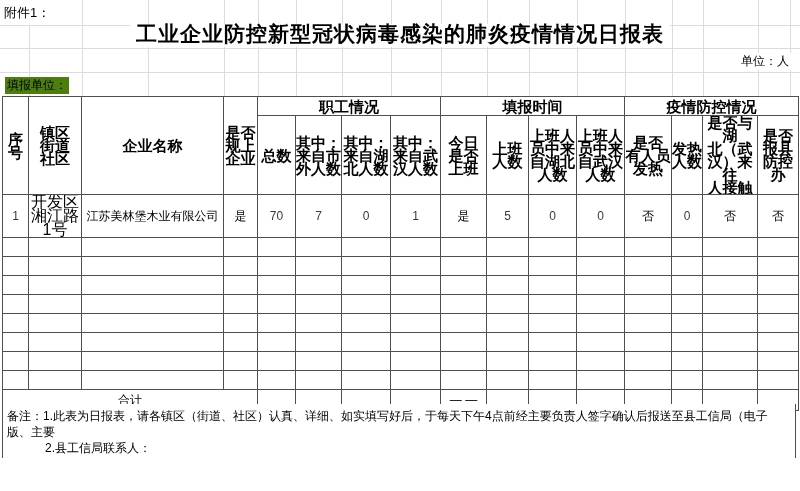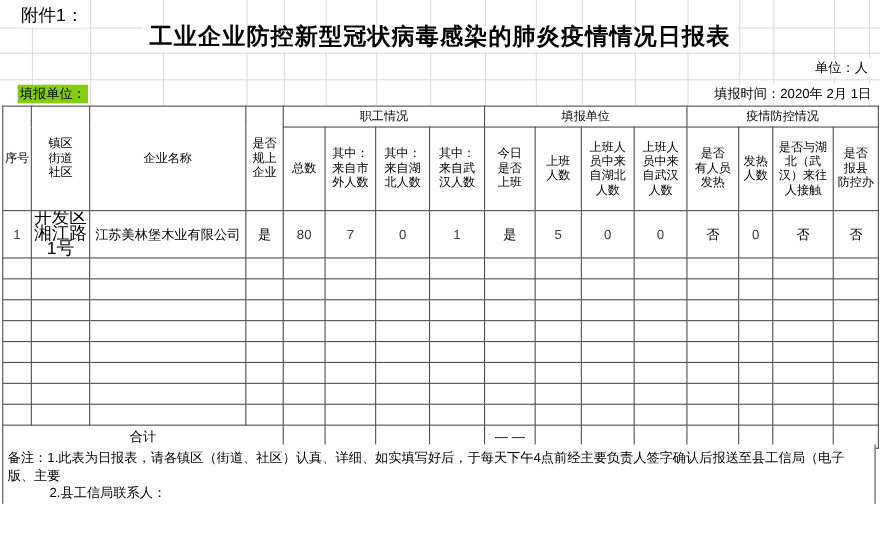--- a/index.html
+++ b/index.html
@@ -3,30 +3,30 @@
 <meta charset="utf-8">
 <style>
   html,body{margin:0;padding:0;background:#fff;}
   body{font-family:"Liberation Sans","DejaVu Sans",sans-serif;color:#000;}
   #page{position:relative;width:800px;height:491px;background:#fff;overflow:hidden;}
 
   
   .vline{position:absolute;top:0;width:1px;height:96px;background:#dcdcdc;}
   .hline{position:absolute;left:0;width:800px;height:1px;background:#dcdcdc;}
 
-  .attachment{position:absolute;top:4px;left:19px;font-size:16px;background:#fff;padding:0 3px 0 0;}
+  .attachment{position:absolute;top:4px;left:4px;font-size:13px;background:#fff;padding:0 3px 0 0;}
   .title{position:absolute;top:24px;left:0;width:800px;text-align:center;line-height:23px;}
   .title span{font-size:21px;font-weight:bold;letter-spacing:1px;background:#fff;padding:0 6px;font-family:Liberation Mono, monospace;}
   .unit{position:absolute;top:53px;right:9px;font-size:12px;background:#fff;padding:0 2px;}
-  .fill-unit{position:absolute;top:77px;left:16px;font-size:12px;background:#84cc16;padding:0 2px;}
+  .fill-unit{position:absolute;top:77px;left:5px;font-size:12px;background:#4d7c0f;padding:0 2px;}
   .fill-time{position:absolute;top:77px;right:6px;font-size:12px;background:#fff;padding:0 2px;}
 
   table.main{position:absolute;top:96px;left:2px;width:796px;border-collapse:collapse;table-layout:fixed;background:#fff;}
   .main th,.main td{border:1px solid #4f4f4f;padding:0;text-align:center;vertical-align:middle;overflow:hidden;}
-  .main th{font-weight:normal;font-size:11px;line-height:13px;white-space:pre-line;}
+  .main th{font-weight:bold;font-size:15px;line-height:13px;white-space:pre-line;}
   .main td{font-size:12px;line-height:14px;}
   td.small{font-size:16px;word-break:break-all;padding:0 2px;}
   td.num{color:#3a3a3a;}
   tr.group-row{height:19px;}
   tr.header-row{height:76px;}
   tr.data-row{height:40px;}
   tr.empty-row{height:19px;}
   tr.total-row{height:21px;}
   tr.total-row td{border-top:1px solid #4d7c0f;}
 
@@ -65,21 +65,20 @@
   <div class="vline" style="left:758px;"></div>
   <div class="vline" style="left:790px;"></div>
   <div class="hline" style="top:25px;"></div>
   <div class="hline" style="top:48px;"></div>
   <div class="hline" style="top:72px;"></div>
 
   <div class="attachment">附件1：</div>
   <div class="title"><span>工业企业防控新型冠状病毒感染的肺炎疫情情况日报表</span></div>
   <div class="unit">单位：人</div>
   <div class="fill-unit">填报单位：</div>
-  <div class="fill-time">填报时间：2020年 2月 1日</div>
 
   <table class="main">
     <colgroup>
       <col style="width:26px">
         <col style="width:53px">
         <col style="width:142px">
         <col style="width:34px">
       <col style="width:38px">
         <col style="width:46px">
         <col style="width:49px">
@@ -97,21 +96,21 @@
       <tr class="group-row">
         <th rowspan="2">序号</th>
         <th rowspan="2">镇区
 街道
 社区</th>
         <th rowspan="2">企业名称</th>
         <th rowspan="2">是否
 规上
 企业</th>
         <th colspan="4">职工情况</th>
-        <th colspan="4">填报单位</th>
+        <th colspan="4">填报时间</th>
         <th colspan="4">疫情防控情况</th>
       </tr>
       <tr class="header-row">
         <th>总数</th>
         <th>其中：
 来自市
 外人数</th>
         <th>其中：
 来自湖
 北人数</th>
@@ -144,21 +143,21 @@
 报县
 防控办</th>
       </tr>
     </thead>
     <tbody>
       <tr class="data-row">
         <td class="num">1</td>
         <td class="small">开发区湘江路1号</td>
         <td>江苏美林堡木业有限公司</td>
         <td>是</td>
-        <td class="num">80</td>
+        <td class="num">70</td>
         <td class="num">7</td>
         <td class="num">0</td>
         <td class="num">1</td>
         <td>是</td>
         <td class="num">5</td>
         <td class="num">0</td>
         <td class="num">0</td>
         <td>否</td>
         <td class="num">0</td>
         <td>否</td>

